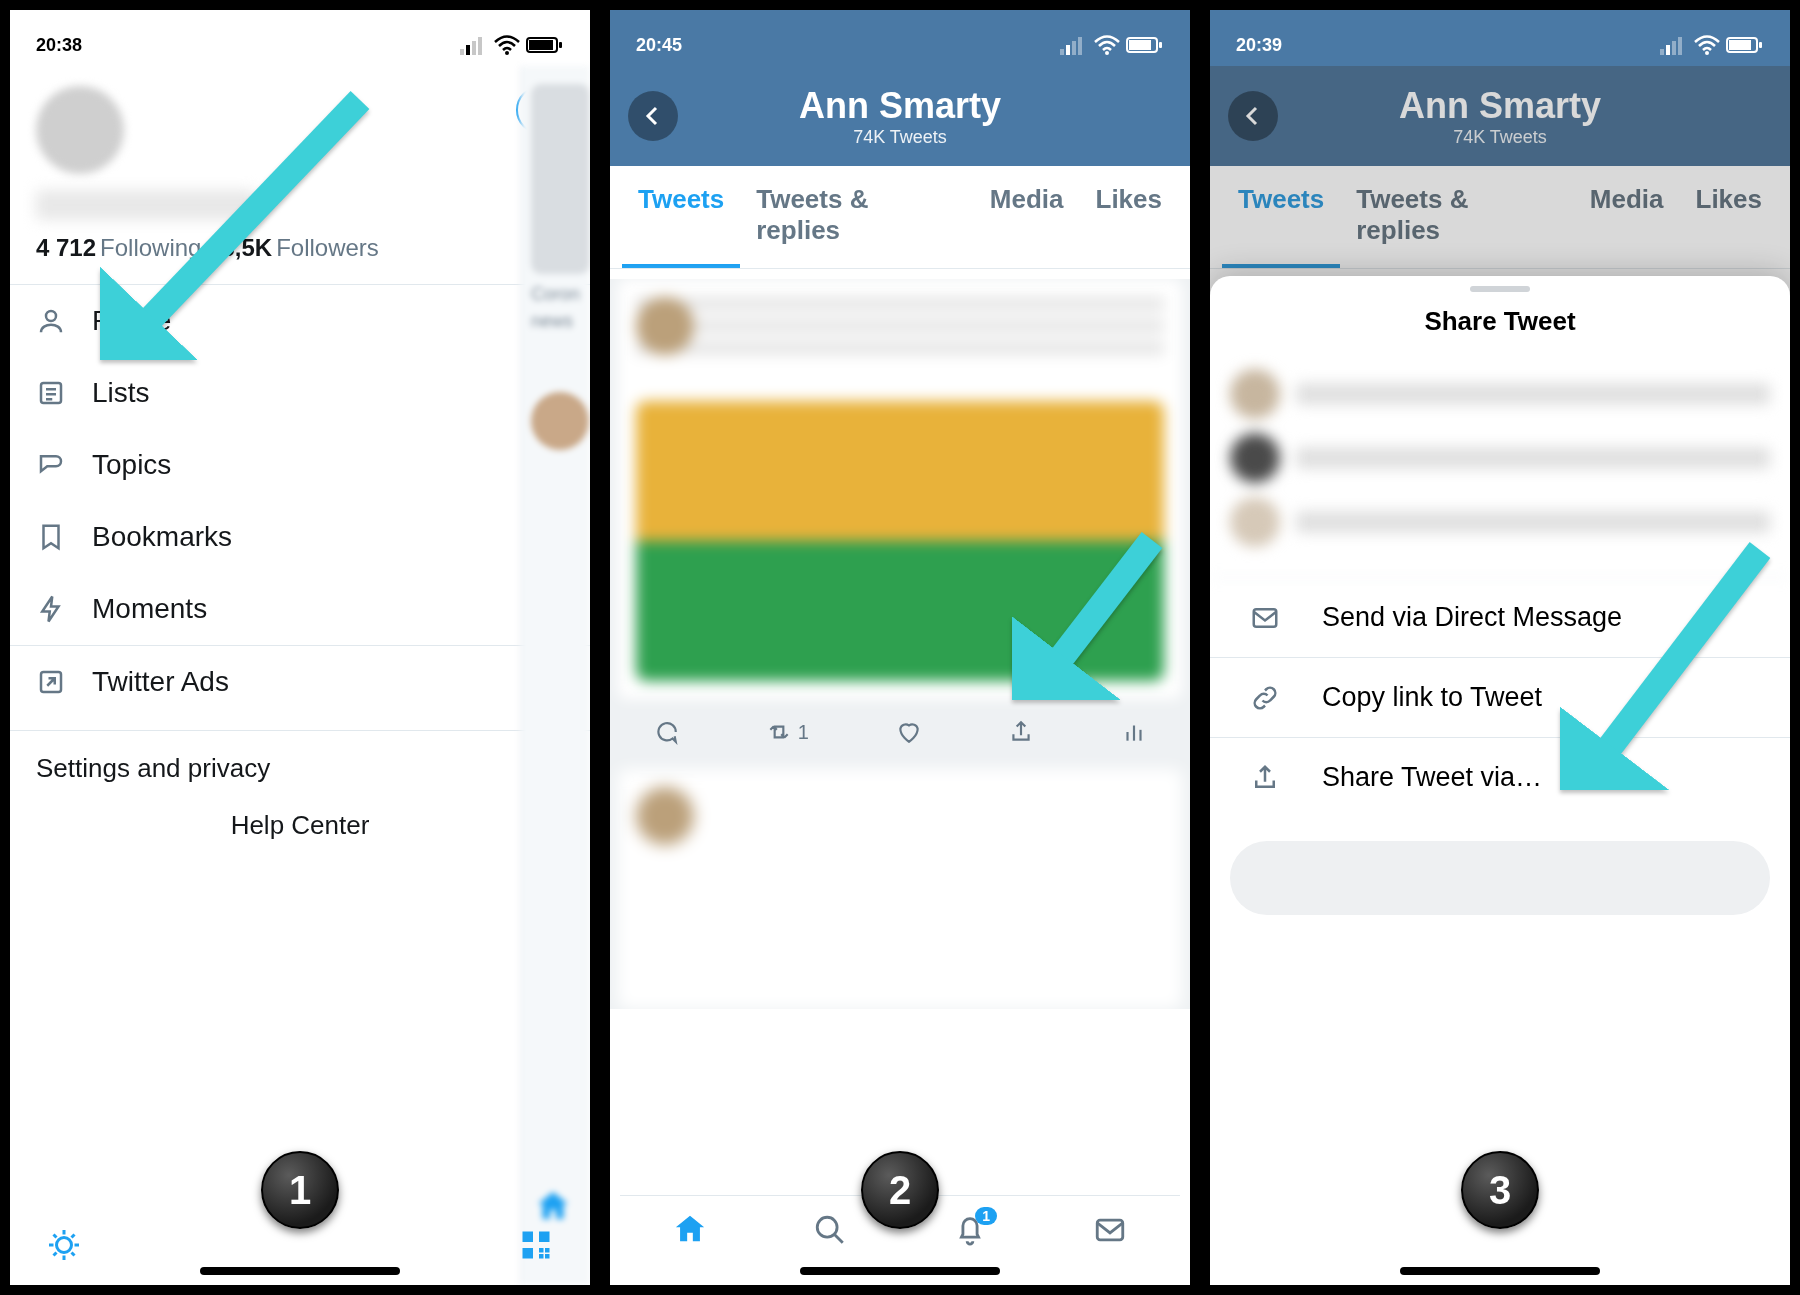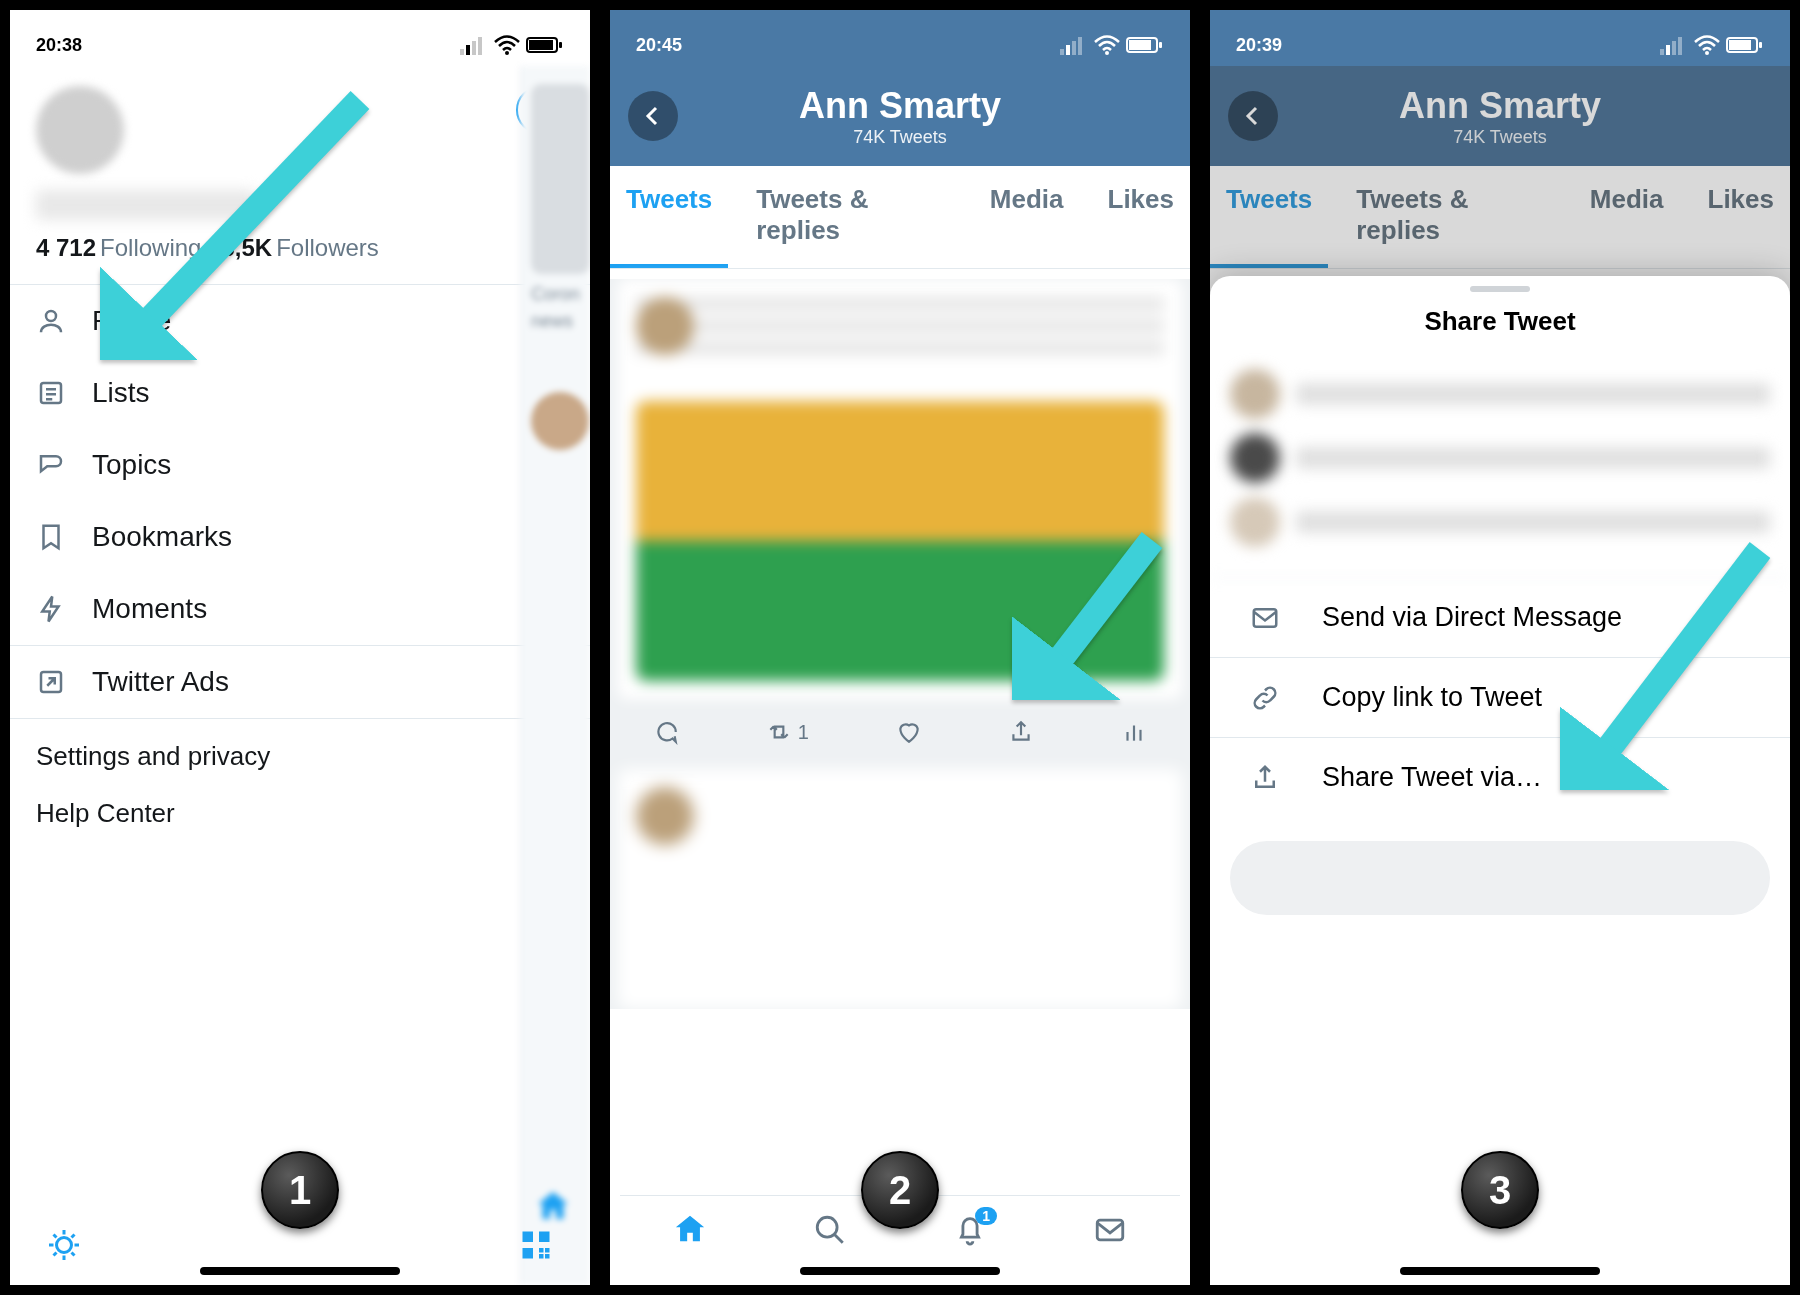--- a/index.html
+++ b/index.html
@@ -47,21 +47,21 @@
 .s1-peek .av{width:58px;height:58px;border-radius:50%;background:#c9a888;margin:60px 0 0 10px;}
 .s1-peek .home{position:absolute;left:14px;bottom:56px;color:var(--tw-blue);}
 
 
 .hdr{background:var(--tw-dark-blue);color:#fff;display:flex;flex-direction:column;align-items:center;justify-content:center;height:100px;position:relative;}
 .back{position:absolute;left:18px;top:50%;transform:translateY(-50%);width:50px;height:50px;border-radius:50%;background:rgba(0,0,0,.35);display:flex;align-items:center;justify-content:center;}
 .hdr .ttl{font-size:36px;font-weight:700;}
 .hdr .sub{font-size:18px;opacity:.9;}
 .screen.s3 .hdr,.screen.s3 .tabs,.screen.s3 .feed-top{filter:saturate(.8) brightness(.85);}
 
-.tabs{display:flex;padding:0 0;border-bottom:1px solid var(--tw-border);background:#fff;gap:12px;}
+.tabs{display:flex;padding:0 12px;border-bottom:1px solid var(--tw-border);background:#fff;}
 .tab{padding:18px 16px;font-size:26px;font-weight:600;color:var(--tw-gray);border-bottom:4px solid transparent;}
 .tab.active{color:var(--tw-blue);border-bottom-color:var(--tw-blue);}
 
 .feed{background:#eef1f3;}
 .tweet{background:#fff;margin:10px 8px;border-radius:8px;padding:18px;filter:blur(7px);}
 .tweet .av{width:58px;height:58px;border-radius:50%;background:#bba07a;float:left;margin-right:14px;}
 .tweet .lines{height:90px;background:linear-gradient(#e6e6e6 0 14px,transparent 14px 22px,#e6e6e6 22px 36px,transparent 36px 44px,#e6e6e6 44px 58px,transparent 58px);}
 .tweet .img{clear:both;margin-top:14px;height:280px;border-radius:10px;background:linear-gradient(#e8b23a,#e8b23a 50%, #2ea04f 50%, #2ea04f);}
 .tw-actions{display:flex;justify-content:space-around;align-items:center;padding:10px 0 14px;filter:none;color:var(--tw-gray);font-size:20px;}
 .tw-actions>*{display:flex;align-items:center;gap:6px;}
@@ -184,22 +184,22 @@
   </div>
   <div class="menu">
     <div class="mi">
       <svg width="30" height="30" viewBox="0 0 24 24" fill="none" stroke="currentColor" stroke-width="2">
             <rect x="4" y="4" width="16" height="16" rx="2"></rect>
             <path d="M9 15 15 9M10 9h5v5"></path>
           </svg>
       <span>Twitter Ads</span>
     </div>
   </div>
-  <div class="sect" style="border-top:1px solid var(--tw-border);margin-top:0;">Settings and privacy</div>
-  <div class="sect" style="border-top:none;padding-top:4px;">Help Center</div>
+  <div class="sect" style="border-top:1px solid var(--tw-border);margin-top:12px;">Settings and privacy</div>
+  <div class="sect" style="border-top:none;padding-top:4px;text-align:center;">Help Center</div>
 
   <div class="s1-foot">
     <span>
       <svg width="36" height="36" viewBox="0 0 24 24" fill="none" stroke="currentColor" stroke-width="2">
             <circle cx="12" cy="12" r="5"></circle>
             <path d="M12 2v3M12 19v3M2 12h3M19 12h3M5 5l2 2M17 17l2 2M19 5l-2 2M7 17l-2 2"></path>
           </svg>
     </span>
     <span>
       <svg width="36" height="36" viewBox="0 0 24 24" fill="currentColor">

